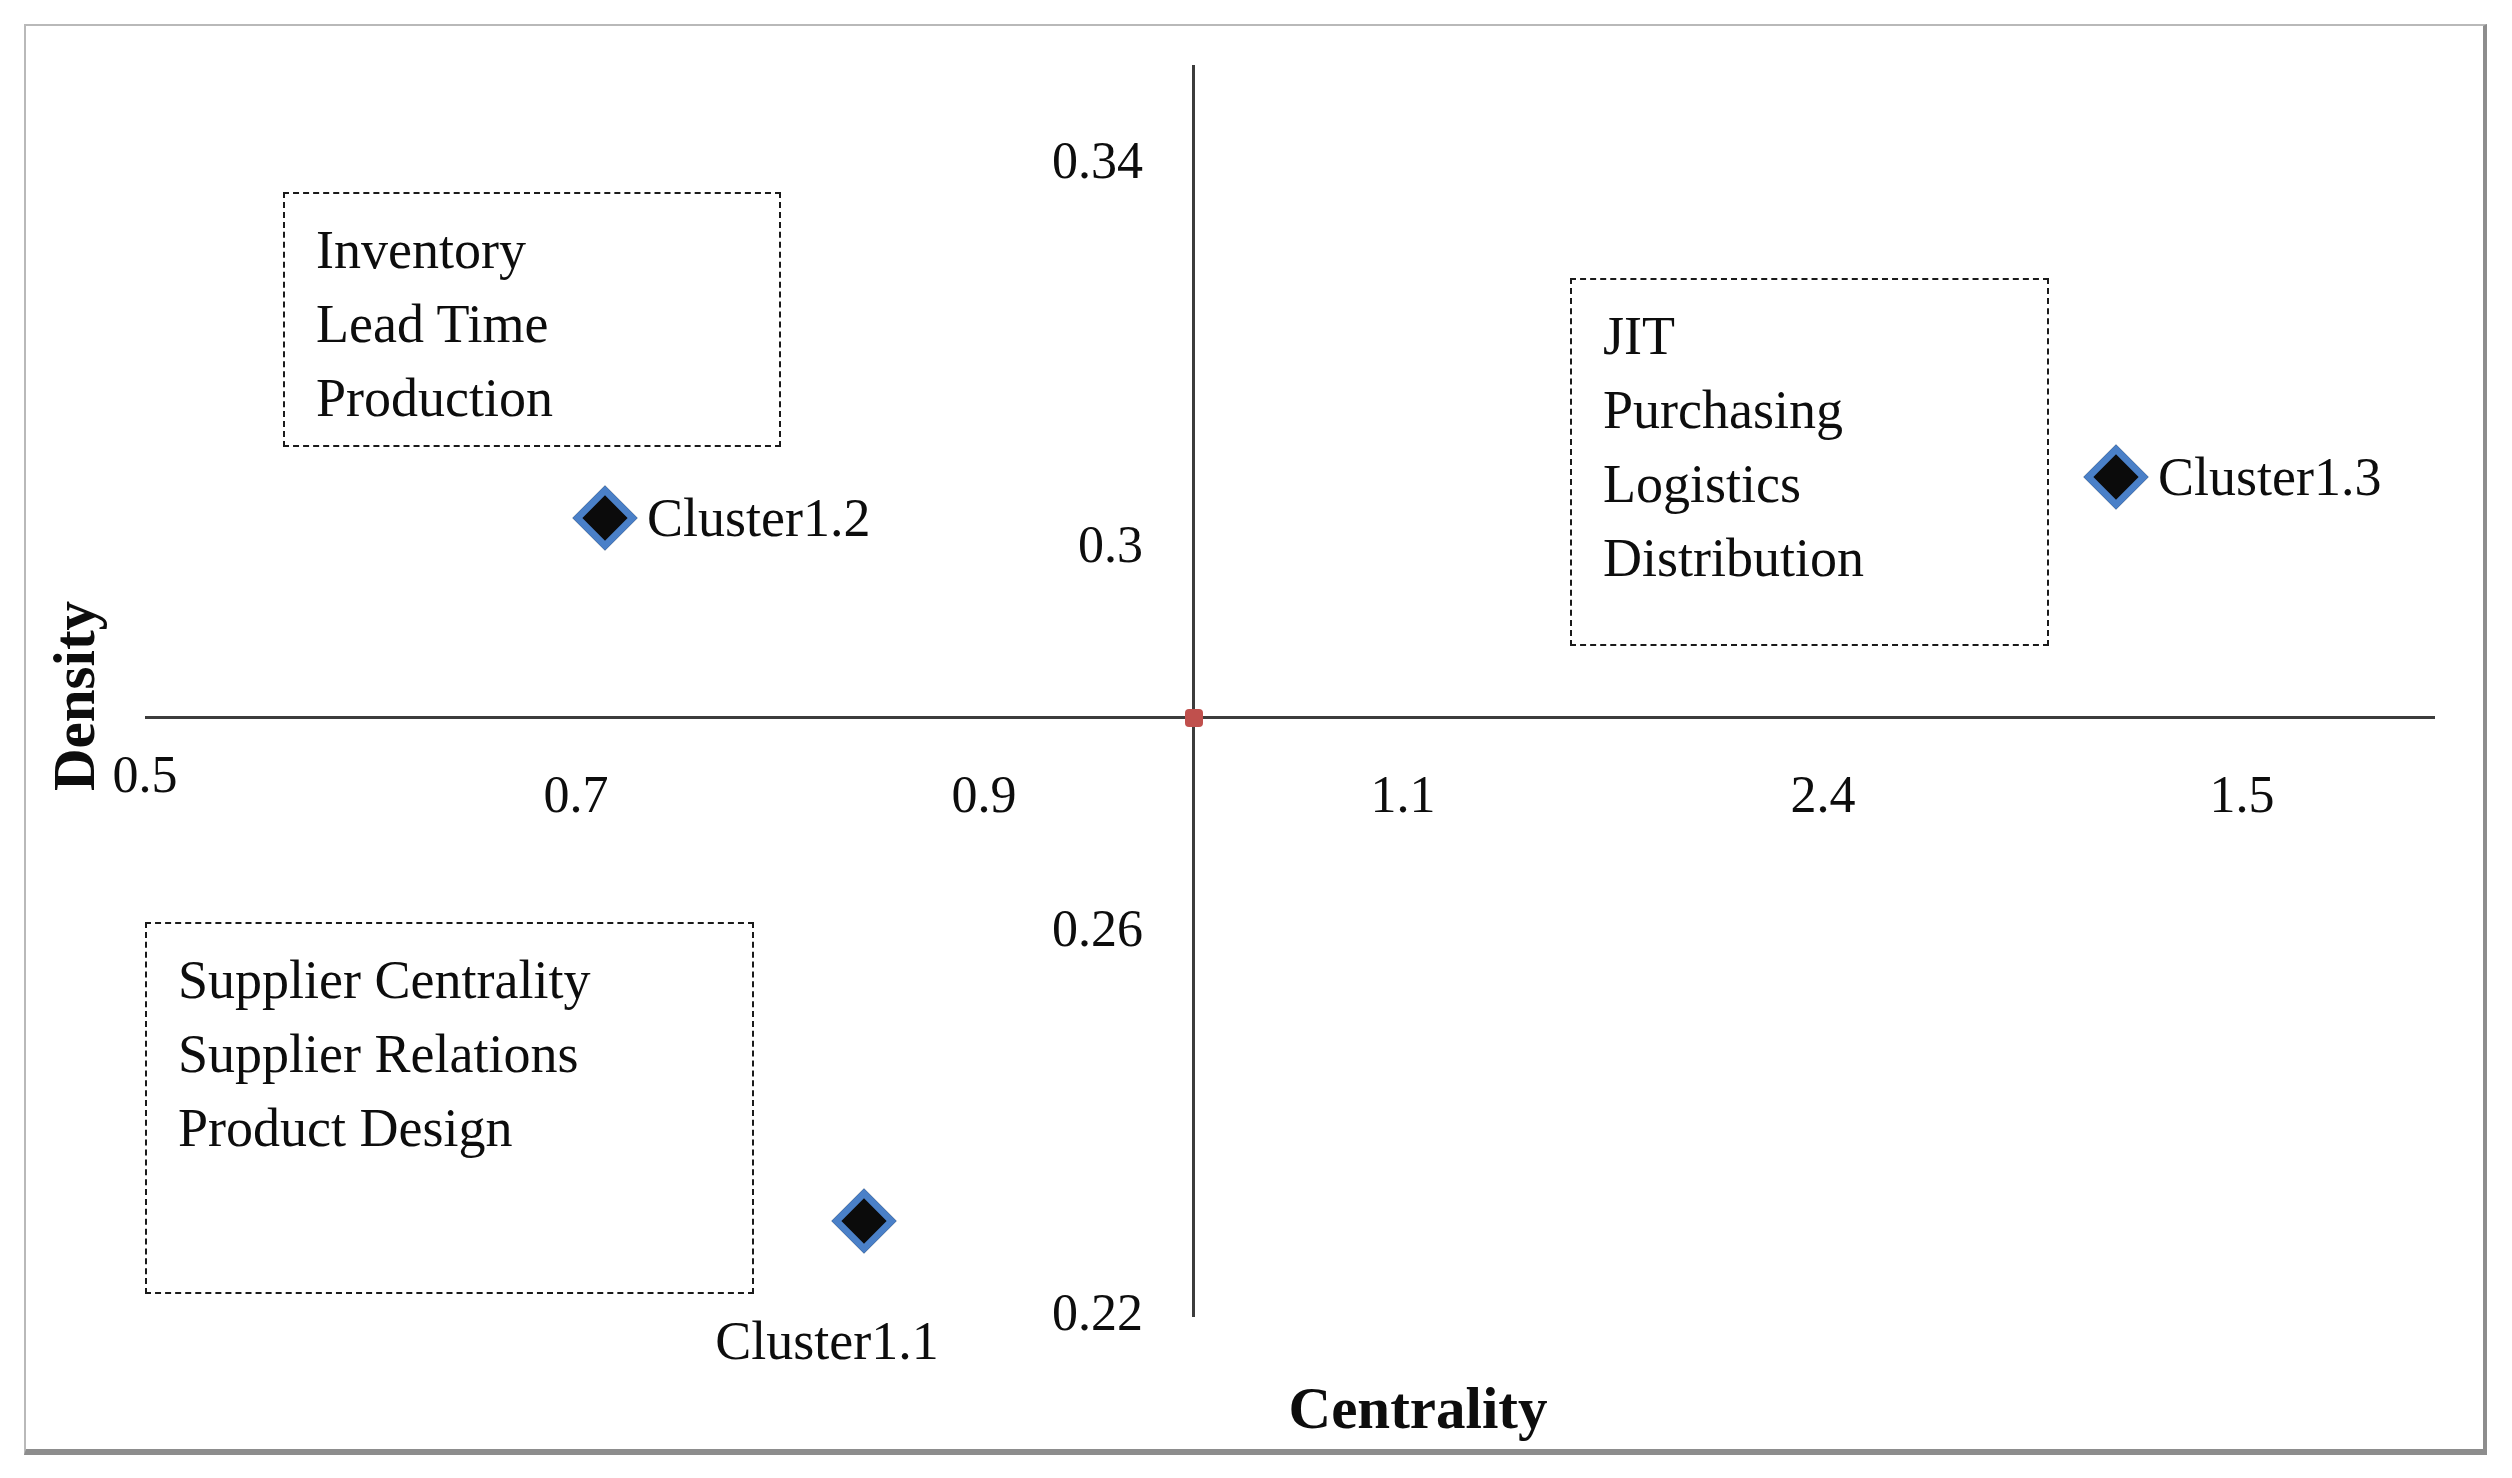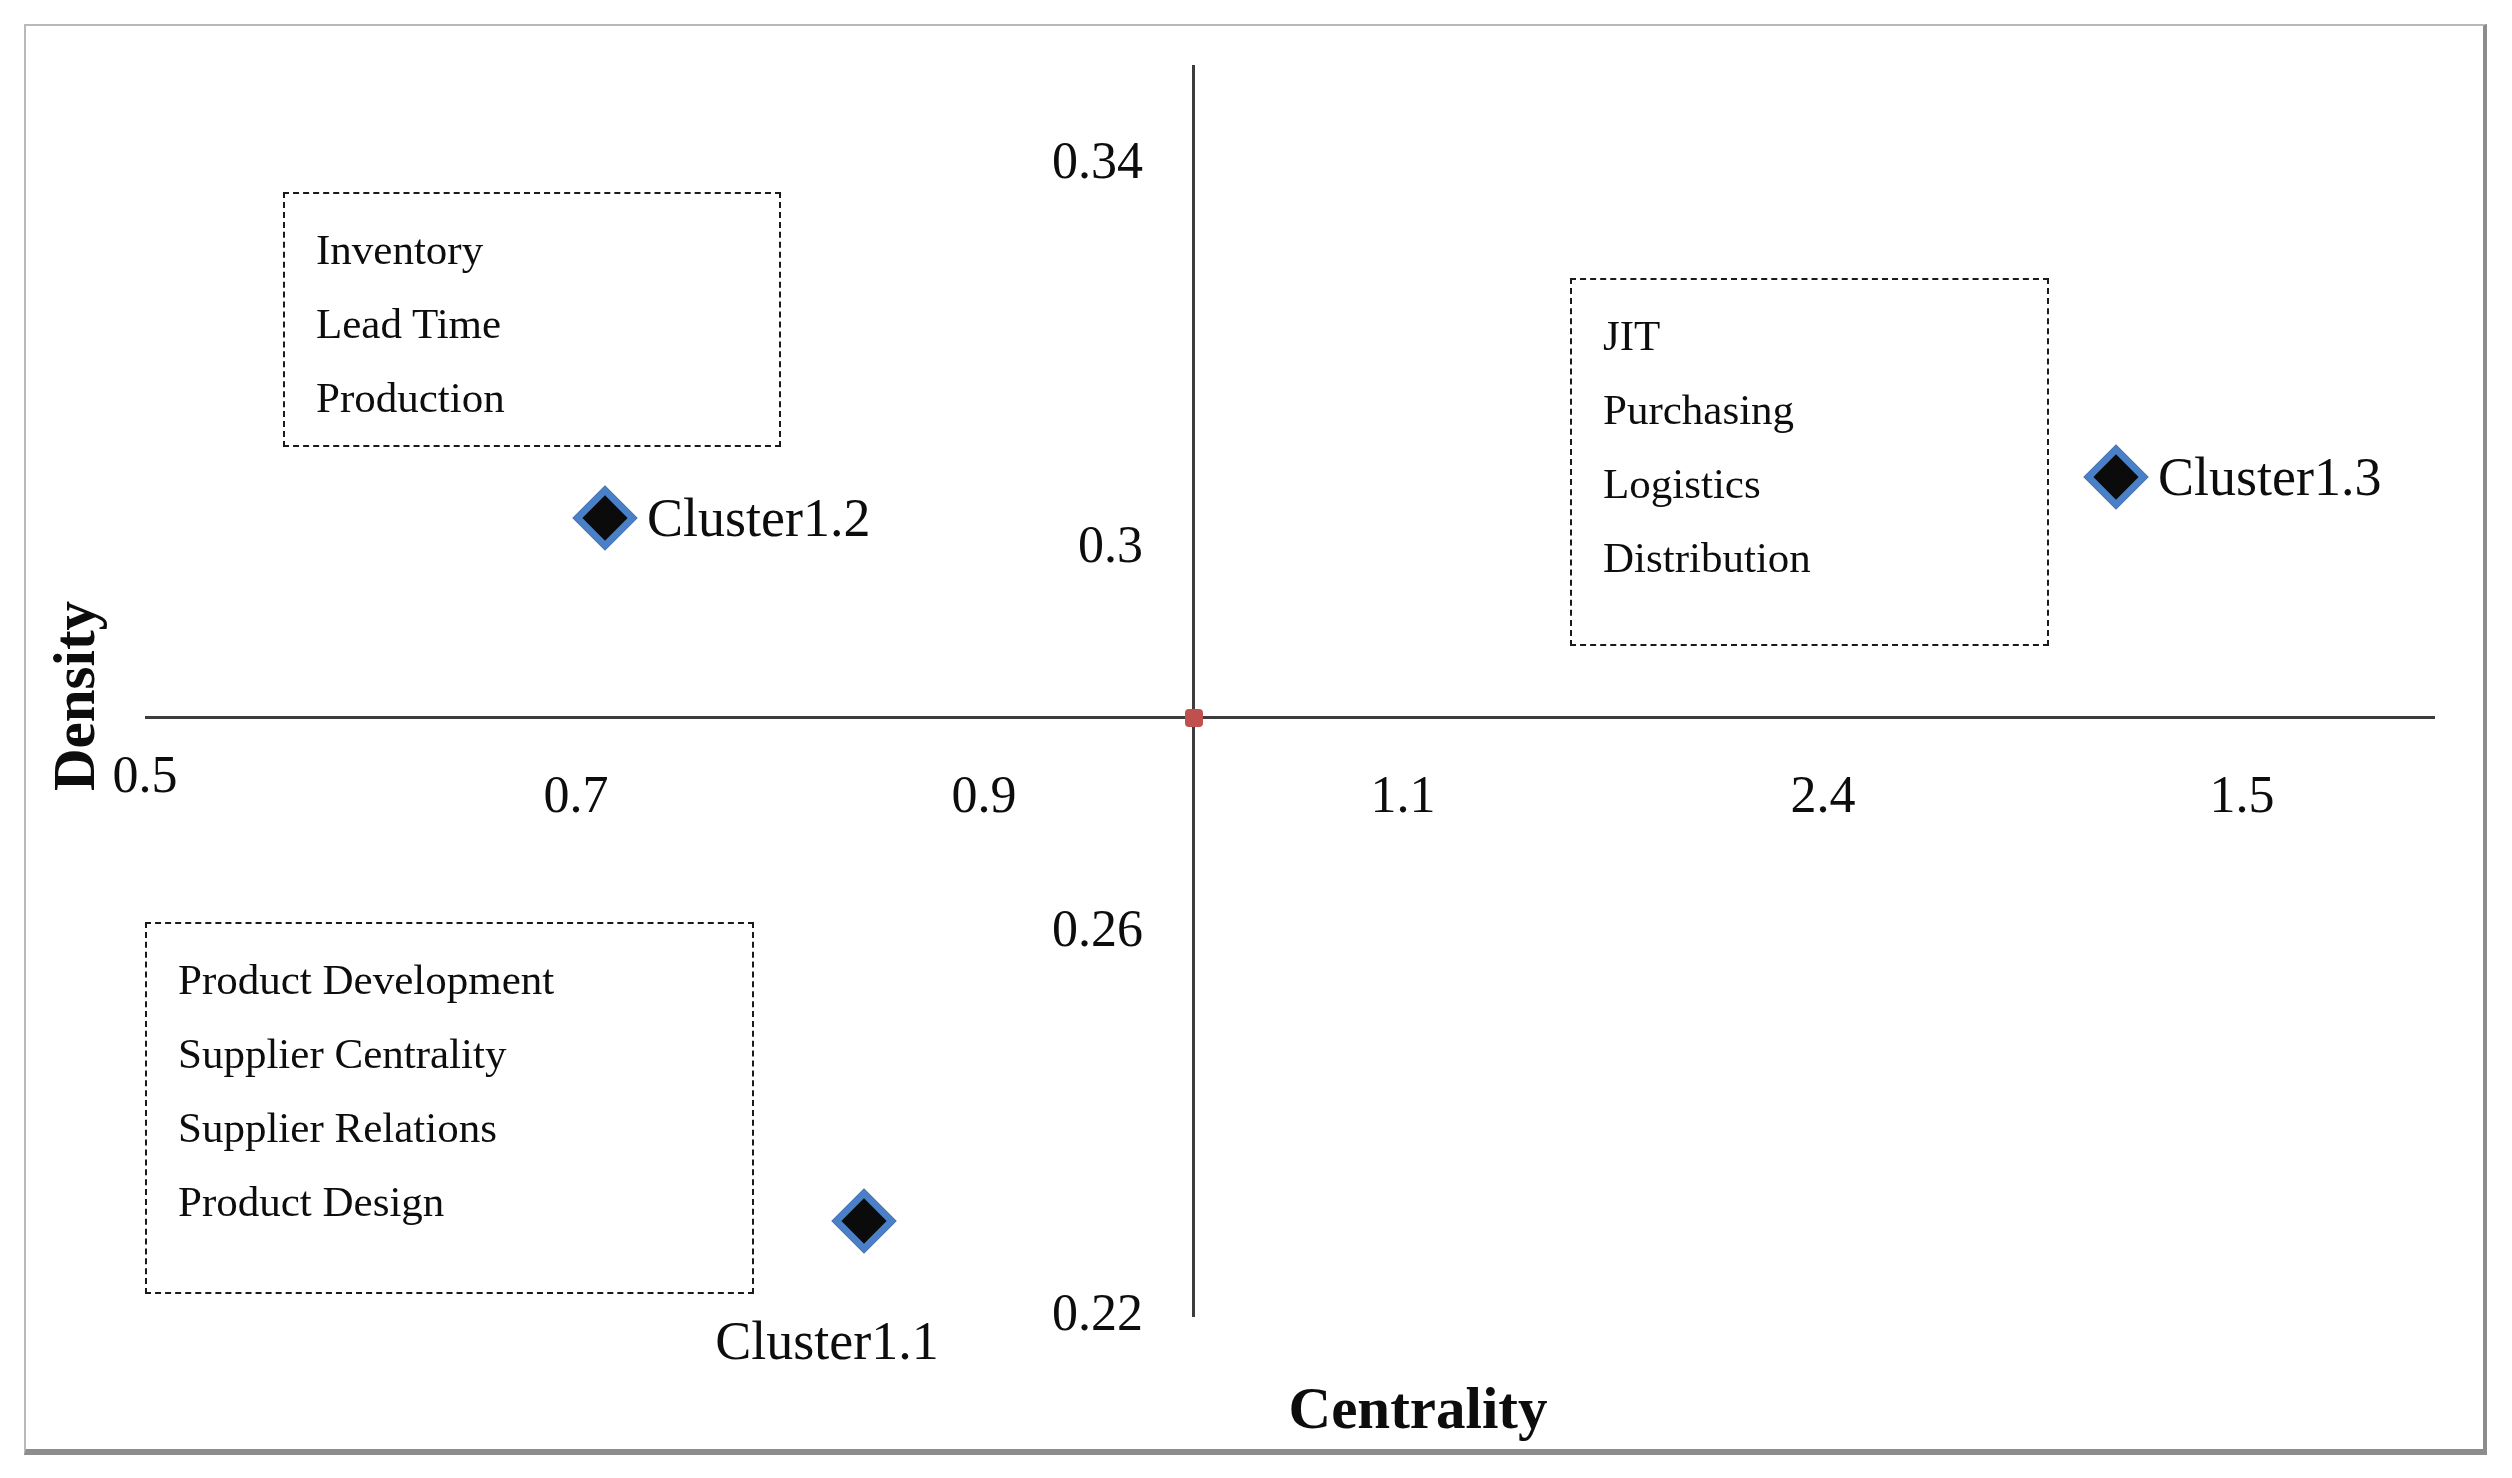--- a/index.html
+++ b/index.html
@@ -14,21 +14,21 @@
     border-right:4px solid #8d8d8d; border-bottom:6px solid #8d8d8d;
   }
   .axis-line{position:absolute; background:#3c3c3c;}
   .tick{position:absolute; font-size:52px; line-height:74px; white-space:nowrap;}
   .x-tick{transform:translateX(-50%); text-align:center;}
   .y-tick{text-align:right;}
   .anno-box{
     position:absolute; box-sizing:border-box; border:2.7px dashed #1a1a1a;
     padding:19px 13.4px 0 31px; background:transparent;
   }
-  .anno-line{font-size:43px; line-height:74px; white-space:nowrap;}
+  .anno-line{font-size:54px; line-height:74px; white-space:nowrap;}
   .marker{position:absolute; width:0; height:0;}
   .marker .diamond{
     position:absolute; left:0; top:0; width:32px; height:32px;
     background:#0b0b0b; border:7.4px solid #4a80c8;
     transform:translate(-50%,-50%) rotate(45deg);
   }
   .point-label{position:absolute; font-size:54px; line-height:74px; white-space:nowrap;}
   .axis-title{position:absolute; font-weight:bold; font-size:59px; line-height:67px; white-space:nowrap;}
   #y-title{transform:translate(-50%,-50%) rotate(-90deg);}
   #x-title{transform:translate(-50%,-50%);}
@@ -58,21 +58,20 @@
         <div class="anno-line">Lead Time</div>
         <div class="anno-line">Production</div>
       </div>
       <div class="anno-box" style="left: 1570px; top: 278px; width: 479px; height: 368px; border-color: rgb(26, 26, 26);">
         <div class="anno-line">JIT</div>
         <div class="anno-line">Purchasing</div>
         <div class="anno-line">Logistics</div>
         <div class="anno-line">Distribution</div>
       </div>
       <div class="anno-box" style="left: 145px; top: 922px; width: 609px; height: 372px; border-color: rgb(26, 26, 26);">
-        <div class="anno-line">Product Development</div>
         <div class="anno-line">Supplier Centrality</div>
         <div class="anno-line">Supplier Relations</div>
         <div class="anno-line">Product Design</div>
       </div>
       <div class="marker" style="left: 864px; top: 1221px;">
         <div class="diamond" style="background: rgb(11, 11, 11); border-color: rgb(74, 128, 200);"></div>
       </div>
       <div class="point-label" style="left: 827px; top: 1304px; transform: translateX(-50%);">Cluster1.1</div>
       <div class="marker" style="left: 605px; top: 518px;">
         <div class="diamond" style="background: rgb(11, 11, 11); border-color: rgb(74, 128, 200);"></div>

